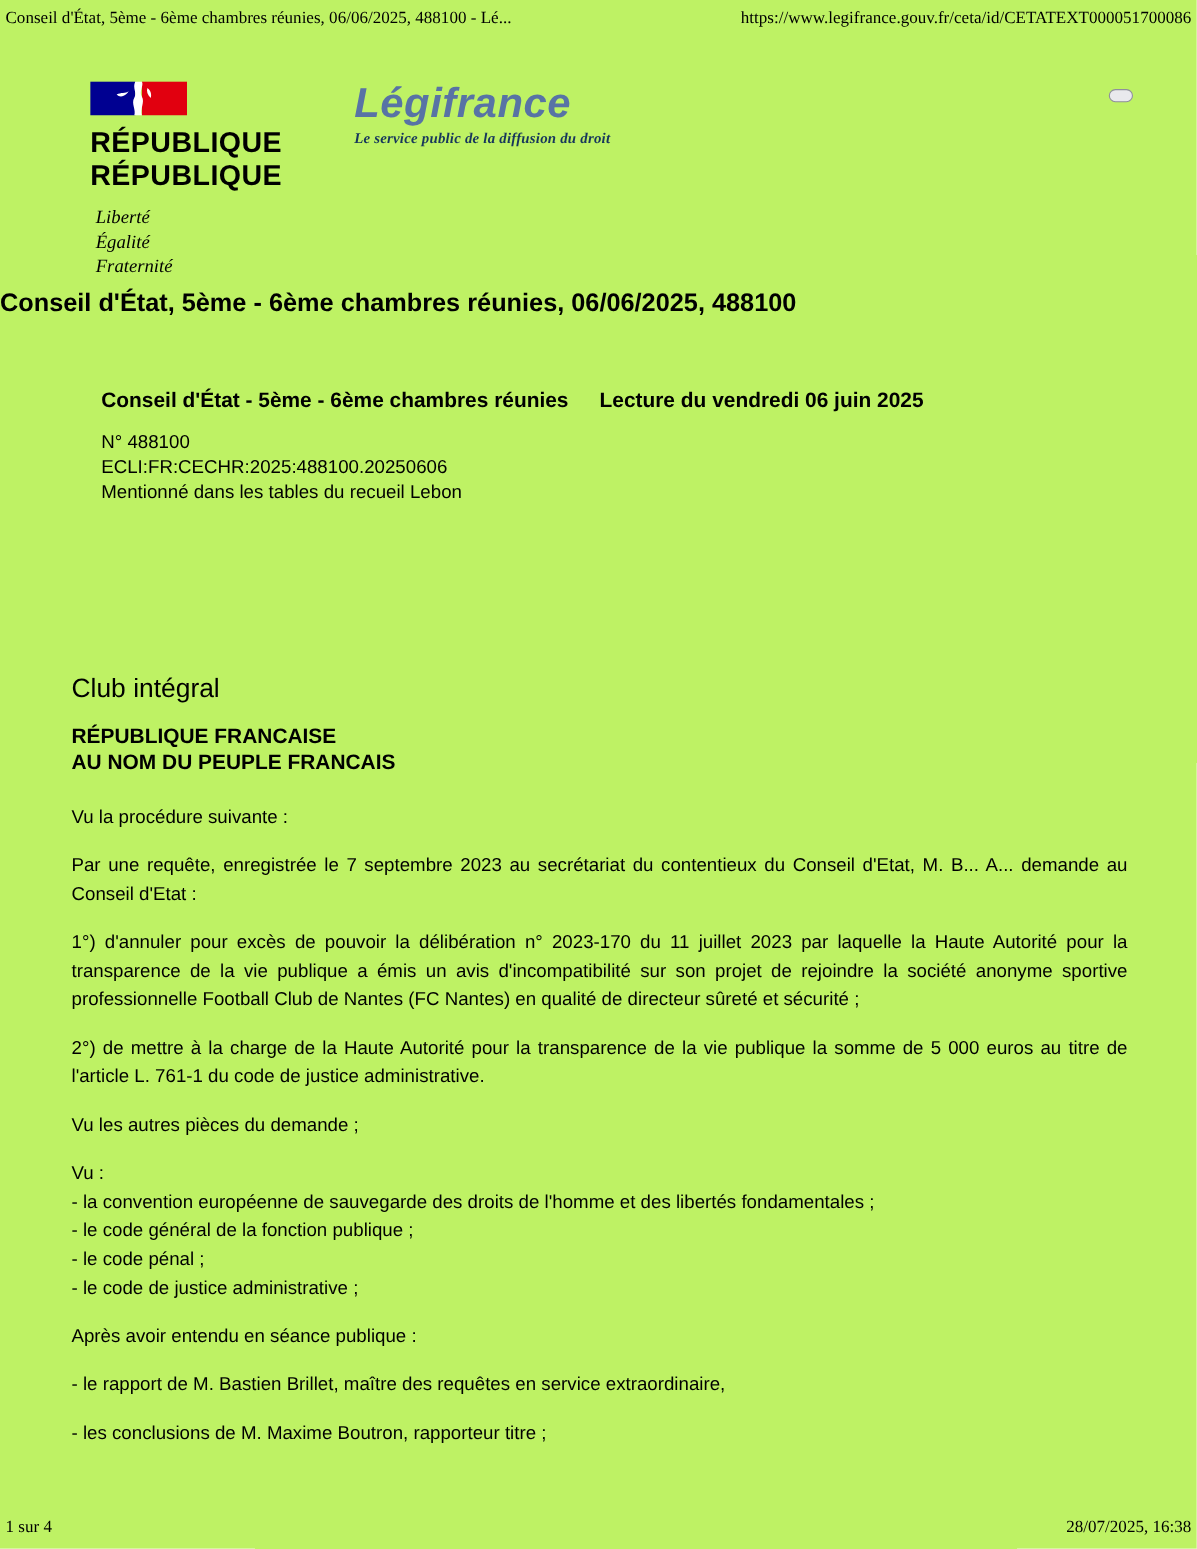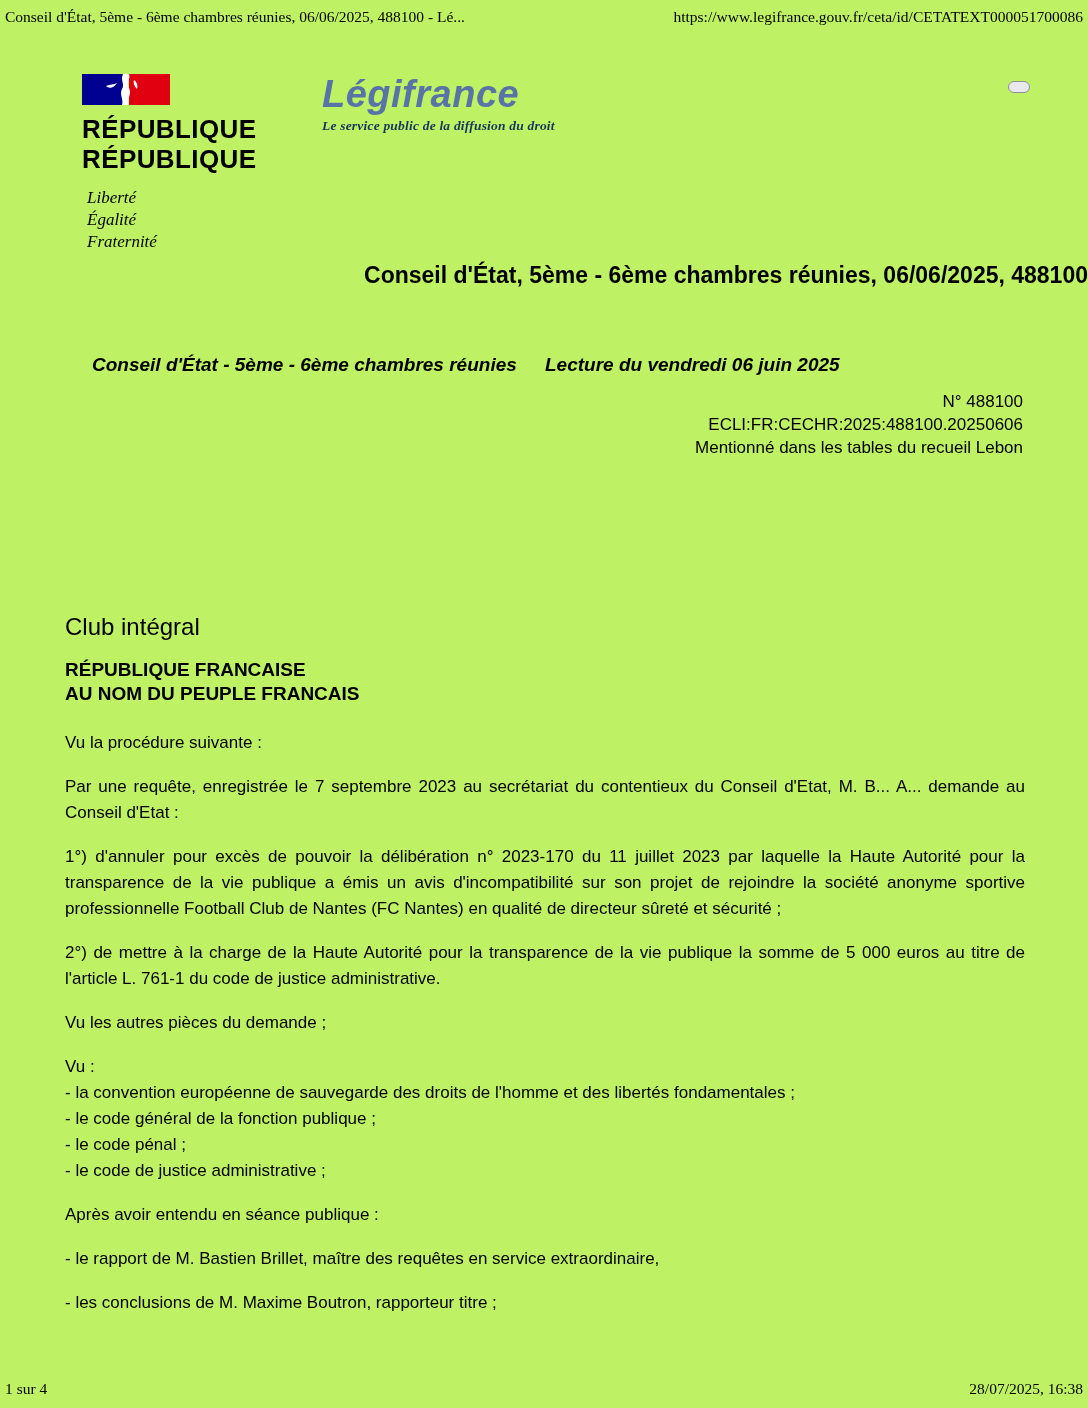--- a/index.html
+++ b/index.html
@@ -20,28 +20,28 @@
   .motto{margin-top:13px;margin-left:5px;font-family:"Liberation Serif",serif;
          font-style:italic;font-size:17px;line-height:22px;}
   .brand-block{margin-left:30px;padding-top:0;font-style:italic;}
   .brand-name{font-size:38px;line-height:40px;font-weight:700;color:#5873a5;letter-spacing:0.5px;}
   .brand-tagline{margin-top:4px;font-family:"Liberation Serif",serif;font-weight:bold;
                  font-size:13.5px;color:#17365c;letter-spacing:0.2px;}
   .pill{margin-left:auto;margin-top:7px;width:20px;height:10px;border:1px solid #8f8f9d;
         border-radius:6px;background:#e9e9ed;flex:none;cursor:pointer;}
 
   
-  .page-title{position:absolute;top:262px;left:0;width:100%;text-align:right;
+  .page-title{position:absolute;top:262px;left:0;width:100%;text-align:left;
               font-weight:bold;font-size:23px;}
 
   
   .meta{position:absolute;top:348px;left:92px;right:65px;}
-  .meta-grid{display:grid;grid-template-columns:453px 1fr;font-style:italic;}
+  .meta-grid{display:grid;grid-template-columns:453px 1fr;}
   .meta-head{font-weight:bold;font-size:19px;line-height:33px;}
-  .meta-details{margin-top:9px;font-size:17px;line-height:23px;text-align:right;}
+  .meta-details{margin-top:9px;font-size:17px;line-height:23px;}
   .meta-rapporteurs{margin-top:52px;}
   .rap-label{font-size:18px;line-height:25px;}
   .rap-name{font-size:16px;line-height:22px;}
 
   
   .fulltext{position:absolute;top:612px;left:65px;right:63px;}
   .section-title{font-size:24px;line-height:30px;margin-bottom:16px;}
   .center-heading{text-align:left;font-weight:bold;font-size:19px;line-height:24px;}
   .body-wrap{margin-top:24px;}
   .body-para{margin:0 0 18px 0;font-size:17px;line-height:26px;text-align:justify;

